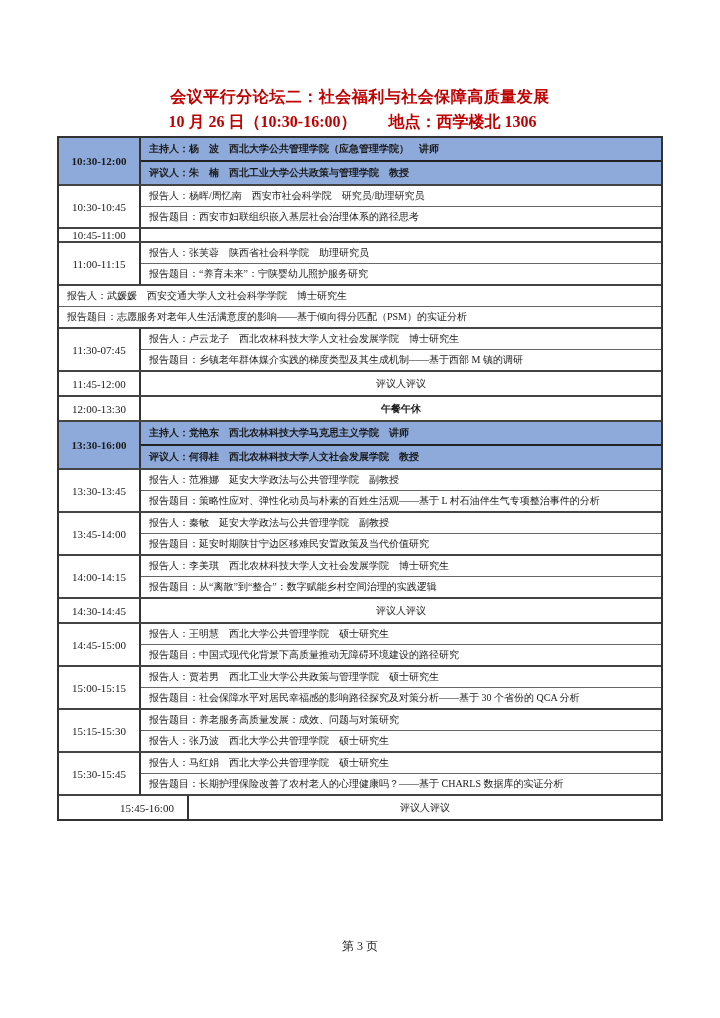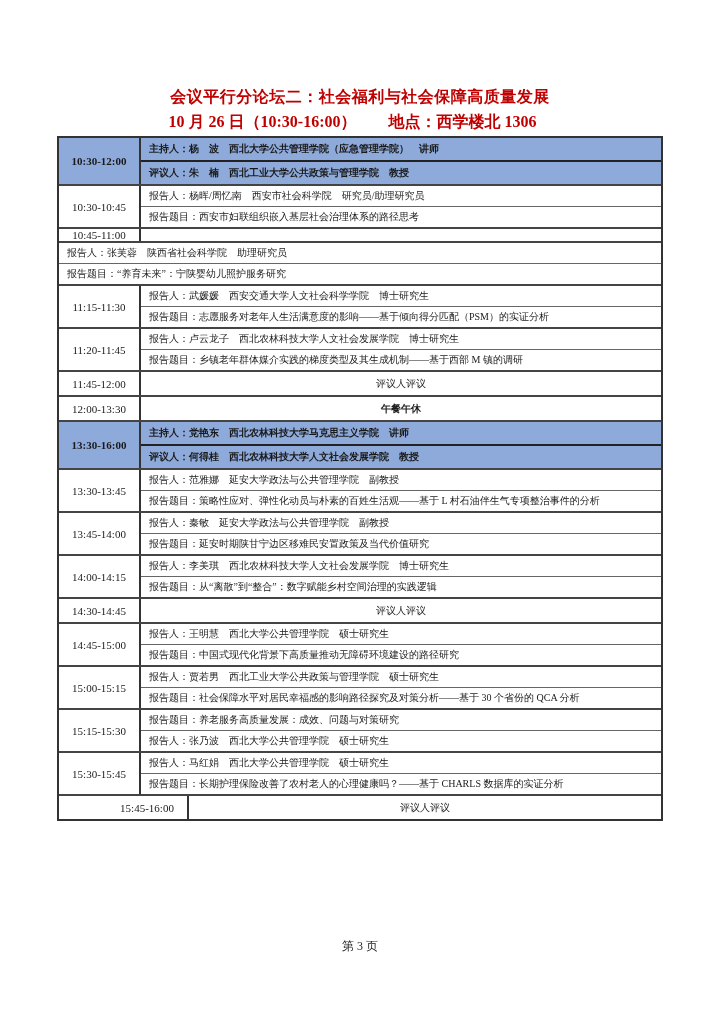--- a/index.html
+++ b/index.html
@@ -65,34 +65,34 @@
         <div class="time">10:30-10:45</div>
         <div class="content">
           <div class="line">报告人：杨晖/周忆南　西安市社会科学院　研究员/助理研究员</div>
           <div class="line">报告题目：西安市妇联组织嵌入基层社会治理体系的路径思考</div>
         </div>
       </div>
       <div class="block talk">
         <div class="time">10:45-11:00</div>
       </div>
       <div class="block talk">
+        <div class="time">11:00-11:15</div>
         <div class="content">
           <div class="line">报告人：张芙蓉　陕西省社会科学院　助理研究员</div>
           <div class="line">报告题目：“养育未来”：宁陕婴幼儿照护服务研究</div>
         </div>
       </div>
       <div class="block talk">
-        <div class="time">11:15-11:30</div>
         <div class="content">
           <div class="line">报告人：武媛媛　西安交通大学人文社会科学学院　博士研究生</div>
           <div class="line">报告题目：志愿服务对老年人生活满意度的影响——基于倾向得分匹配（PSM）的实证分析</div>
         </div>
       </div>
       <div class="block talk">
-        <div class="time">11:20-11:45</div>
+        <div class="time">11:30-07:45</div>
         <div class="content">
           <div class="line">报告人：卢云龙子　西北农林科技大学人文社会发展学院　博士研究生</div>
           <div class="line">报告题目：乡镇老年群体媒介实践的梯度类型及其生成机制——基于西部 M 镇的调研</div>
         </div>
       </div>
       <div class="block plain">
         <div class="time">11:45-12:00</div>
         <div class="content">
           <div class="line">评议人评议</div>
         </div>

